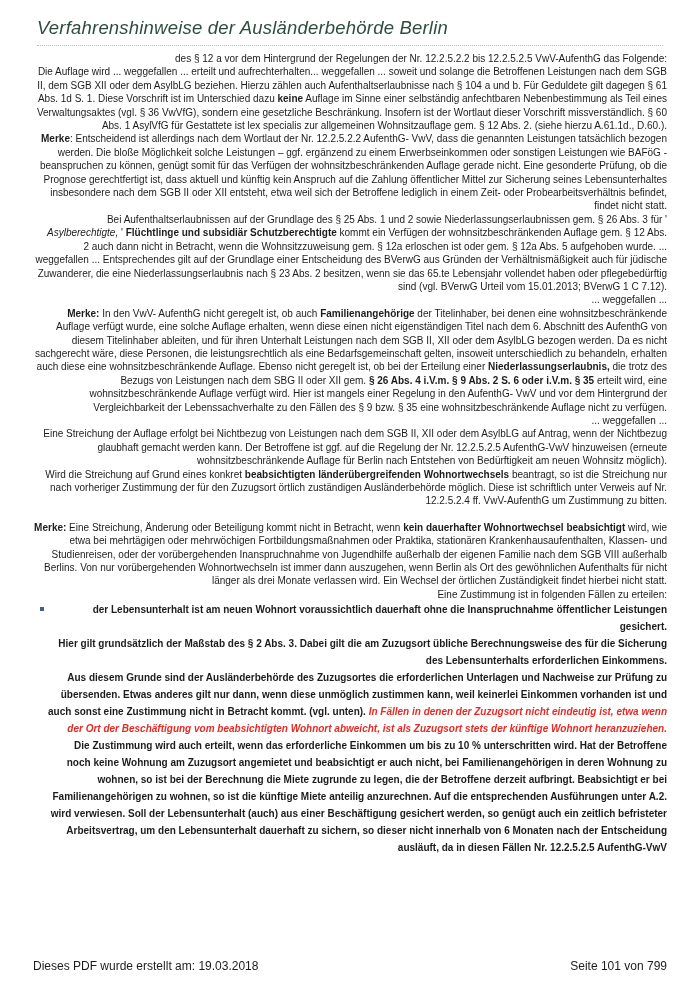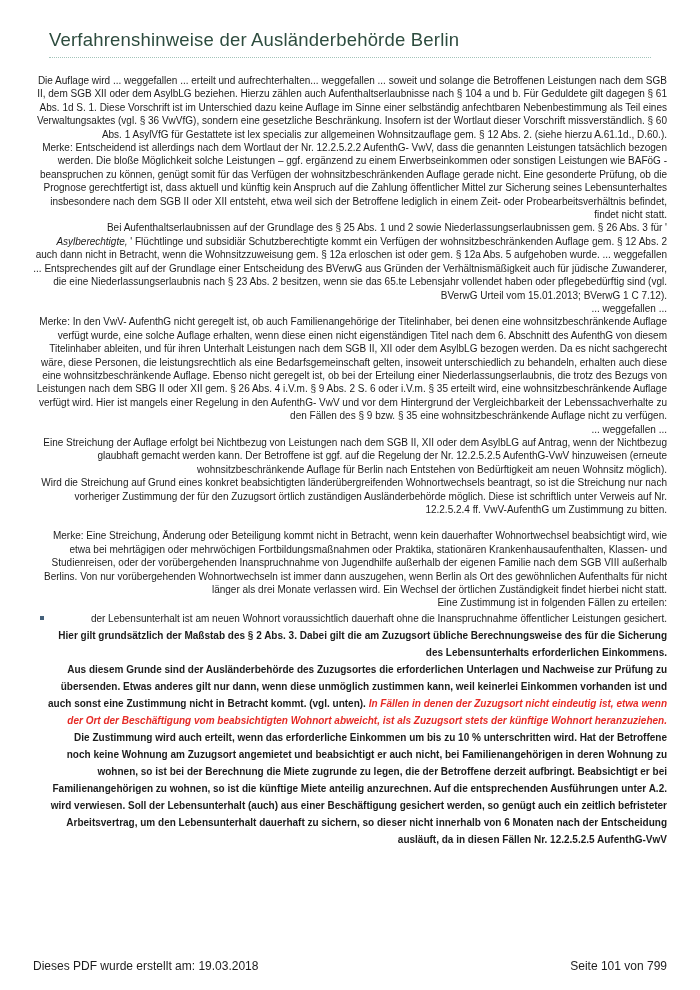--- a/index.html
+++ b/index.html
@@ -6,49 +6,50 @@
     --title:#2d4c3e; --underline:#a3c4ba; --text:#1c1c1c; --red:#e62b26; --bullet:#44607a;
   }
   html,body{margin:0;padding:0;}
   body{
     width:700px;height:990px;background:#ffffff;position:relative;overflow:hidden;
     font-family:"Liberation Sans","DejaVu Sans",sans-serif;color:var(--text);
     -webkit-font-smoothing:antialiased;
   }
   .page{padding:13px 33px 0 33px;}
   .doc-title{
-    color:var(--title);font-size:18.5px;font-weight:normal;margin:16px;
-    padding-bottom:6px;border-bottom:1px dotted var(--underline);letter-spacing:0.2px;
+    color:var(--title);font-size:18.5px;font-weight:normal;margin:4px;
+    padding-bottom:6px;border-bottom:1px dotted var(--underline);letter-spacing:0.2px;font-style:italic;
   }
   .doc-body{margin-top:6px;font-size:10px;line-height:13.4px;}
   .doc-body p{margin:0;text-align:right;}
   .blk-para{text-align:justify;}
   .blk-gap{height:13px;}
   .blk-bullet{
     position:relative;margin:5px 0 2px 0;padding-left:15px;
     font-weight:bold;line-height:17px;text-align:left;
   }
   .bullet-marker{
     position:absolute;left:7px;top:6px;width:4px;height:4px;background:var(--bullet);
   }
   .blk-loose{padding-left:15px;line-height:17px;text-align:left;font-weight:bold;}
-  .seg-b{font-weight:normal;}
+  .seg-b{font-weight:bold;}
   .seg-i{font-style:italic;margin-left:8px;}
   .seg-ri{font-style:italic;color:var(--red);}
   .footer{
     position:absolute;left:33px;right:33px;bottom:17px;
     display:flex;justify-content:space-between;font-size:12px;
   }
 </style>
 </head>
 <body>
 
 <div class="page">
   <h1 class="doc-title">Verfahrenshinweise der Ausländerbehörde Berlin</h1>
   <div class="doc-body">
+      <p class="blk-para"><span>des § 12 a vor dem Hintergrund der Regelungen der Nr. 12.2.5.2.2 bis 12.2.5.2.5 VwV-AufenthG das Folgende:</span></p>
       <p class="blk-para"><span>Die Auflage wird ... weggefallen ... erteilt und aufrechterhalten... weggefallen ... soweit und solange die Betroffenen Leistungen nach dem SGB II, dem SGB XII oder dem AsylbLG beziehen. Hierzu zählen auch Aufenthaltserlaubnisse nach § 104 a und b. Für Geduldete gilt dagegen § 61 Abs. 1d S. 1. Diese Vorschrift ist im Unterschied dazu </span><span class="seg-b">keine</span><span> Auflage im Sinne einer selbständig anfechtbaren Nebenbestimmung als Teil eines Verwaltungsaktes (vgl. § 36 VwVfG), sondern eine gesetzliche Beschränkung. Insofern ist der Wortlaut dieser Vorschrift missverständlich. § 60 Abs. 1 AsylVfG für Gestattete ist lex specialis zur allgemeinen Wohnsitzauflage gem. § 12 Abs. 2. (siehe hierzu A.61.1d., D.60.).</span></p>
       <p class="blk-para"><span class="seg-b">Merke</span><span>: Entscheidend ist allerdings nach dem Wortlaut der Nr. 12.2.5.2.2 AufenthG- VwV, dass die genannten Leistungen tatsächlich bezogen werden. Die bloße Möglichkeit solche Leistungen – ggf. ergänzend zu einem Erwerbseinkommen oder sonstigen Leistungen wie BAFöG -  beanspruchen zu können, genügt somit für das Verfügen der wohnsitzbeschränkenden Auflage gerade nicht. Eine gesonderte Prüfung, ob die Prognose gerechtfertigt ist, dass aktuell und künftig kein Anspruch auf die Zahlung öffentlicher Mittel zur Sicherung seines Lebensunterhaltes insbesondere nach dem SGB II oder XII entsteht, etwa weil sich der Betroffene lediglich in einem Zeit- oder Probearbeitsverhältnis befindet, findet nicht statt.</span></p>
       <p class="blk-para"><span>Bei Aufenthaltserlaubnissen auf der Grundlage des § 25 Abs. 1 und 2 sowie Niederlassungserlaubnissen gem. § 26 Abs. 3 für ' </span><span class="seg-i">Asylberechtigte,</span><span> ' </span><span class="seg-b">Flüchtlinge und subsidiär Schutzberechtigte</span><span> kommt ein Verfügen der wohnsitzbeschränkenden Auflage gem. § 12 Abs. 2 auch dann nicht in Betracht, wenn die Wohnsitzzuweisung gem. § 12a erloschen ist oder gem. § 12a Abs. 5 aufgehoben wurde. ... weggefallen ... Entsprechendes gilt auf der Grundlage einer Entscheidung des BVerwG aus Gründen der Verhältnismäßigkeit auch für jüdische Zuwanderer, die eine Niederlassungserlaubnis nach § 23 Abs. 2 besitzen, wenn sie das 65.te Lebensjahr vollendet haben oder pflegebedürftig sind (vgl. BVerwG Urteil vom 15.01.2013; BVerwG 1 C 7.12).</span></p>
       <p class="blk-para"><span>... weggefallen ...</span></p>
       <p class="blk-para"><span class="seg-b">Merke:</span><span> In den VwV- AufenthG nicht geregelt ist, ob auch </span><span class="seg-b">Familienangehörige</span><span> der Titelinhaber, bei denen eine wohnsitzbeschränkende Auflage verfügt wurde, eine solche Auflage erhalten, wenn diese einen nicht eigenständigen Titel nach dem 6. Abschnitt des AufenthG von diesem Titelinhaber ableiten, und für ihren Unterhalt Leistungen nach dem SGB II, XII oder dem AsylbLG bezogen werden. Da es nicht sachgerecht wäre, diese Personen, die leistungsrechtlich als eine Bedarfsgemeinschaft gelten, insoweit unterschiedlich zu behandeln, erhalten auch diese eine wohnsitzbeschränkende Auflage. Ebenso nicht geregelt ist, ob bei der Erteilung einer </span><span class="seg-b">Niederlassungserlaubnis,</span><span> die trotz des Bezugs von Leistungen nach dem SBG II oder XII gem. </span><span class="seg-b">§ 26 Abs. 4 i.V.m. § 9 Abs. 2 S. 6 oder i.V.m. § 35</span><span> erteilt wird, eine wohnsitzbeschränkende Auflage verfügt wird. Hier ist mangels einer Regelung in den AufenthG- VwV und vor dem Hintergrund der Vergleichbarkeit der Lebenssachverhalte zu den Fällen des § 9 bzw. § 35 eine wohnsitzbeschränkende Auflage nicht zu verfügen.</span></p>
       <p class="blk-para"><span>... weggefallen ...</span></p>
       <p class="blk-para"><span>Eine Streichung der Auflage erfolgt bei Nichtbezug von Leistungen nach dem SGB II, XII oder dem AsylbLG auf Antrag, wenn der Nichtbezug glaubhaft gemacht werden kann. Der Betroffene ist ggf. auf die Regelung der Nr. 12.2.5.2.5 AufenthG-VwV hinzuweisen (erneute wohnsitzbeschränkende Auflage für Berlin nach Entstehen von Bedürftigkeit am neuen Wohnsitz möglich).</span></p>
       <p class="blk-para"><span>Wird die Streichung auf Grund eines konkret </span><span class="seg-b">beabsichtigten länderübergreifenden Wohnortwechsels</span><span> beantragt, so ist die Streichung nur nach vorheriger Zustimmung der für den Zuzugsort örtlich zuständigen Ausländerbehörde möglich. Diese ist schriftlich unter Verweis auf Nr. 12.2.5.2.4 ff. VwV-AufenthG um Zustimmung zu bitten.</span></p>
       <div class="blk-gap"></div>
       <p class="blk-para"><span class="seg-b">Merke:</span><span> Eine Streichung, Änderung oder Beteiligung kommt nicht in Betracht, wenn </span><span class="seg-b">kein dauerhafter Wohnortwechsel beabsichtigt</span><span> wird, wie etwa bei mehrtägigen oder mehrwöchigen Fortbildungsmaßnahmen oder Praktika, stationären Krankenhausaufenthalten, Klassen- und Studienreisen, oder der vorübergehenden Inanspruchnahme von Jugendhilfe außerhalb der eigenen Familie nach dem SGB VIII außerhalb Berlins. Von nur vorübergehenden Wohnortwechseln ist immer dann auszugehen, wenn Berlin als Ort des gewöhnlichen Aufenthalts für nicht länger als drei Monate verlassen wird. Ein Wechsel der örtlichen Zuständigkeit findet hierbei nicht statt.</span></p>

